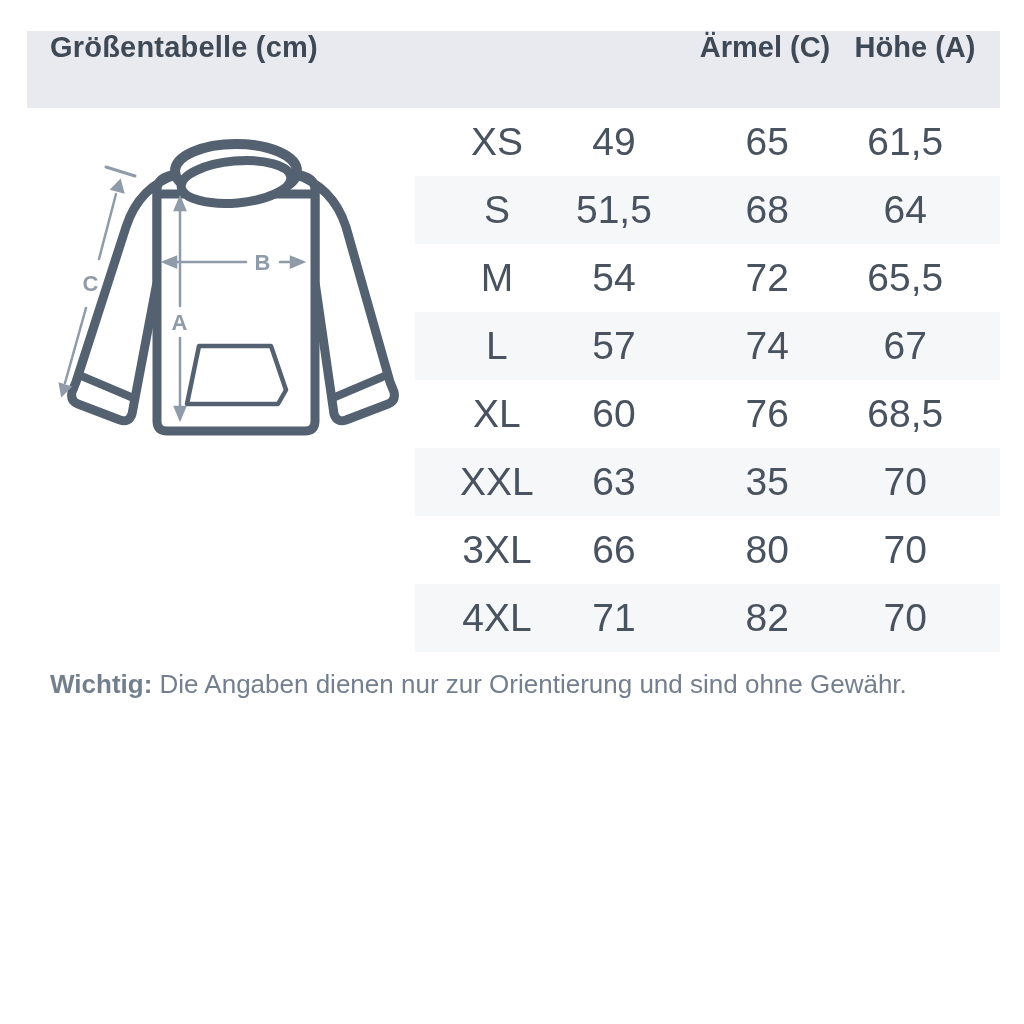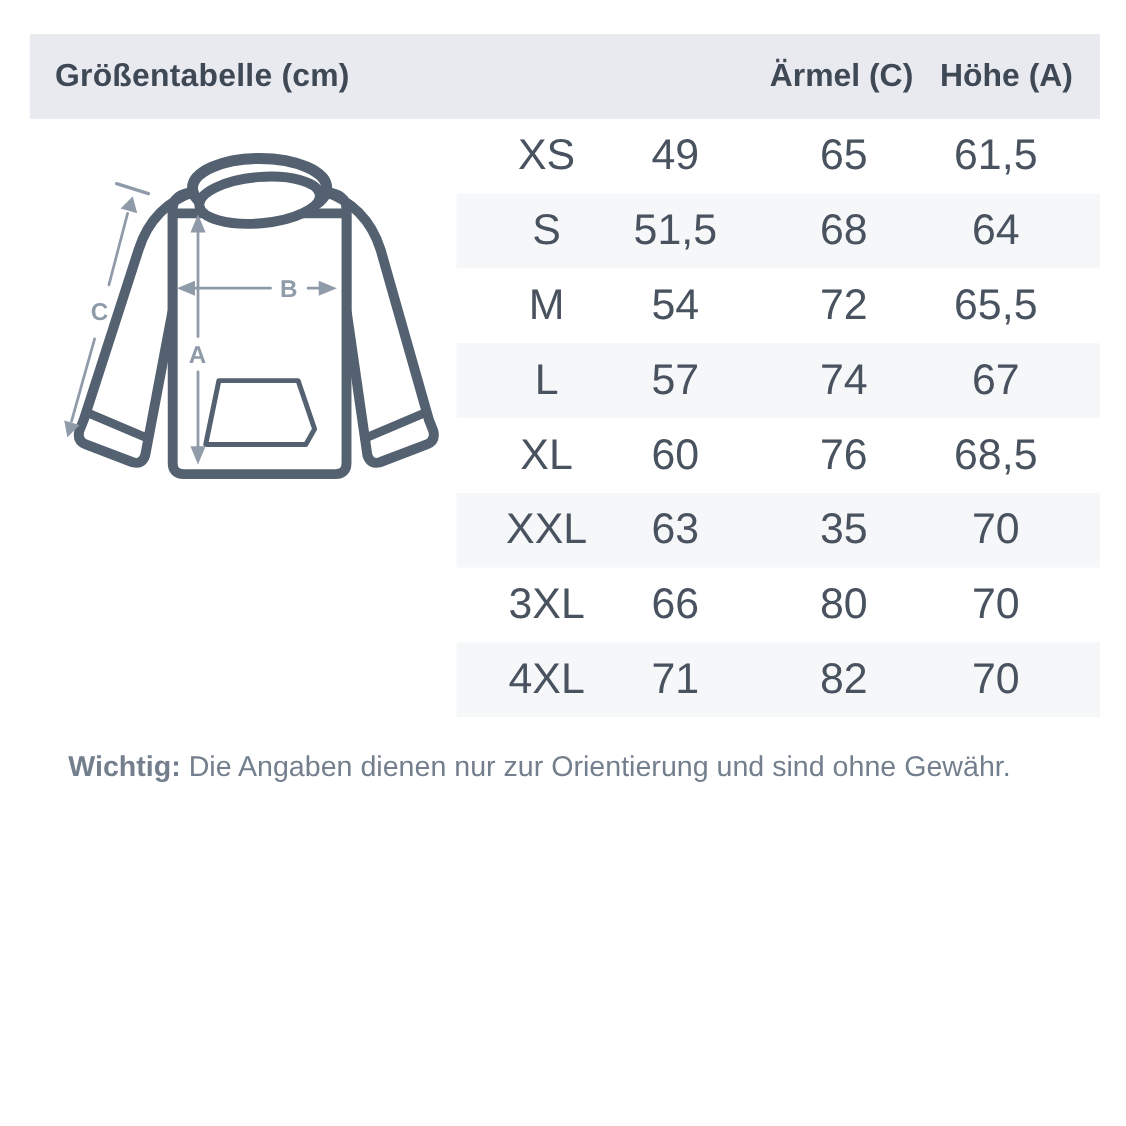--- a/index.html
+++ b/index.html
@@ -3,35 +3,35 @@
 <meta charset="utf-8">
 <style>
   html,body{margin:0;padding:0}
   body{
     width:1024px;height:1024px;background:#ffffff;position:relative;overflow:hidden;
     font-family:"Liberation Sans","DejaVu Sans",sans-serif;
   }
   .band{
     position:absolute;left:27px;top:31px;width:973px;height:77px;
     background:var(--header-bg,#e8eaef);
-    display:flex;align-items:center;box-sizing:border-box;padding:0 10px 0 23px;
+    display:flex;align-items:flex-start;box-sizing:border-box;padding:0 10px 0 23px;
   }
   .title{flex:1;font-size:29px;font-weight:bold;color:var(--heading-text,#3f4956);letter-spacing:.2px}
   .hcol{width:150px;text-align:center;font-size:29px;font-weight:bold;color:var(--heading-text,#3f4956);white-space:nowrap}
   .table{position:absolute;left:415px;top:108px;width:585px}
   .trow{position:relative;height:68px}
   .trow.alt{background:var(--row-alt-bg,#f6f7f9)}
   .cell{
     position:absolute;top:50%;transform:translate(-50%,-50%);
     font-size:39px;color:var(--cell-text,#49525f);white-space:nowrap;
   }
   .c0{left:14%}.c1{left:34%}.c2{left:60.2%}.c3{left:83.8%}
   .diagram{position:absolute;left:40px;top:120px;width:380px;height:330px}
   .note{position:absolute;left:50px;top:664px;width:935px;font-size:26px;line-height:40px;color:var(--note-text,#747f8e)}
-  .note p{margin:12px}
+  .note p{margin:0}
   .note strong{font-weight:bold}
   svg text{font-family:"Liberation Sans","DejaVu Sans",sans-serif;font-weight:bold;font-size:22px;letter-spacing:1px;fill:var(--arrow,#8f9ba9)}
 </style>
 </head>
 <body>
 
 <div class="band">
   <div class="title">Größentabelle (cm)</div>
   <div class="hcol">Ärmel (C)</div>
   <div class="hcol">Höhe (A)</div>

